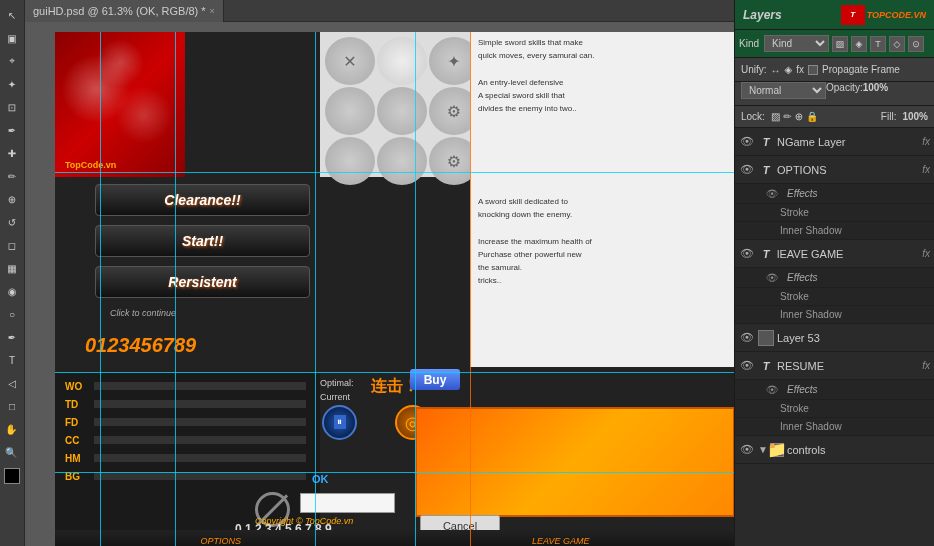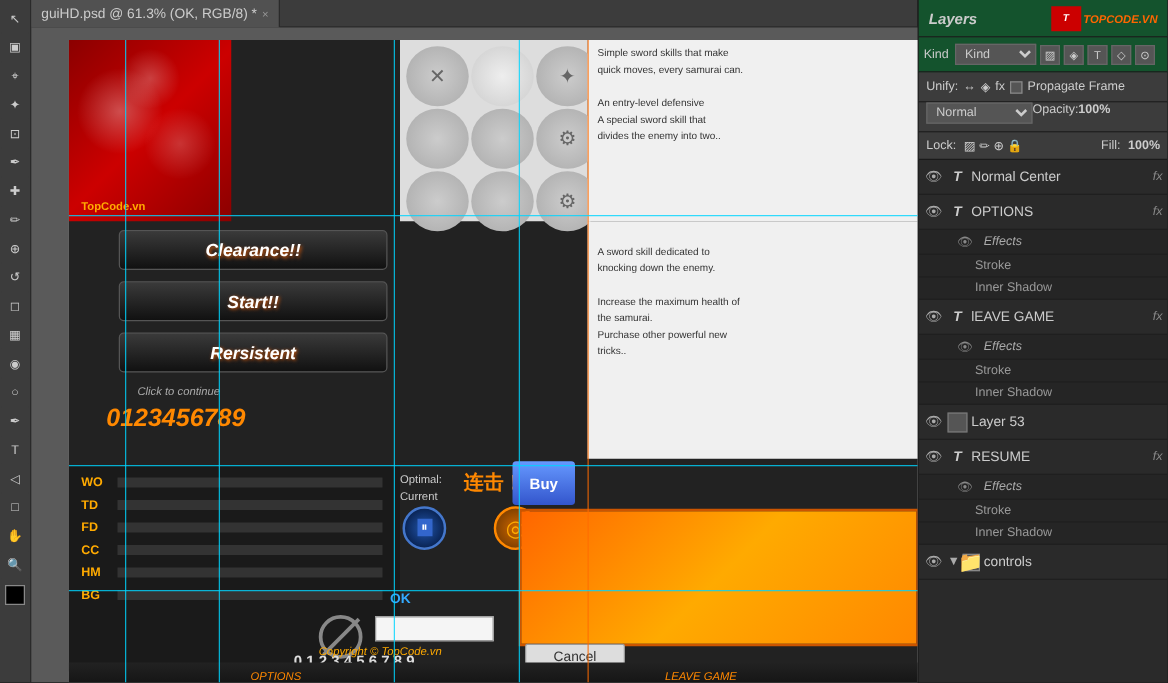--- a/index.html
+++ b/index.html
@@ -139,21 +139,21 @@
     .btn-start { top: 193px; }
     .btn-persistent { top: 234px; }
     .click-continue {
       position: absolute;
       top: 276px; left: 55px;
       font-size: 9px; color: #aaa;
       font-style: italic;
     }
     .digits {
       position: absolute;
-      top: 292px; left: 30px;
+      top: 302px; left: 30px;
       font-size: 20px;
       color: #ff8800;
       font-weight: bold;
       font-style: italic;
     }
     
     .skills-grid {
       position: absolute;
       top: 0; left: 265px;
       width: 150px; height: 145px;
@@ -197,21 +197,21 @@
       display: flex;
       align-items: center;
       justify-content: center;
       color: #ff8800;
       font-size: 16px;
       font-weight: bold;
     }
     .buy-btn {
       position: absolute;
       top: 337px; left: 355px;
-      width: 50px; height: 35px;
+      width: 50px; height: 21px;
       background: linear-gradient(to bottom, #6699ff, #3355cc);
       display: flex;
       align-items: center;
       justify-content: center;
       color: #fff;
       font-size: 12px;
       font-weight: bold;
       border-radius: 3px;
     }
     
@@ -595,22 +595,22 @@
           <div class="text-line">A special sword skill that</div>
           <div class="text-line">divides the enemy into two..</div>
         </div>
 
         <div class="info-panel">
           <div class="text-line">&nbsp;</div>
           <div class="text-line">A sword skill dedicated to</div>
           <div class="text-line">knocking down the enemy.</div>
           <div class="text-line">&nbsp;</div>
           <div class="text-line">Increase the maximum health of</div>
+          <div class="text-line">Purchase other powerful new</div>
           <div class="text-line">the samurai.</div>
-          <div class="text-line">Purchase other powerful new</div>
           <div class="text-line">tricks..</div>
         </div>
 
         <div class="chinese-row">连击！</div>
 
         <div class="buy-btn">Buy</div>
 
         <div class="bottom-ui">
           <div style="padding: 5px 5px 0;">
             <div class="stat-row">
@@ -723,21 +723,21 @@
     </div>
     <span class="fill-label">Fill:</span>
     <span class="fill-value">100%</span>
   </div>
 
   <div class="layers-list">
 
     <div class="layer-item">
       <div class="layer-eye">👁</div>
       <div class="layer-type-icon">T</div>
-      <span class="layer-name">Normal Center</span>
+      <span class="layer-name">NGame Layer</span>
       <span class="layer-fx">fx</span>
     </div>
 
     <div class="layer-item">
       <div class="layer-eye">👁</div>
       <div class="layer-type-icon">T</div>
       <span class="layer-name">OPTIONS</span>
       <span class="layer-fx">fx</span>
     </div>
 

